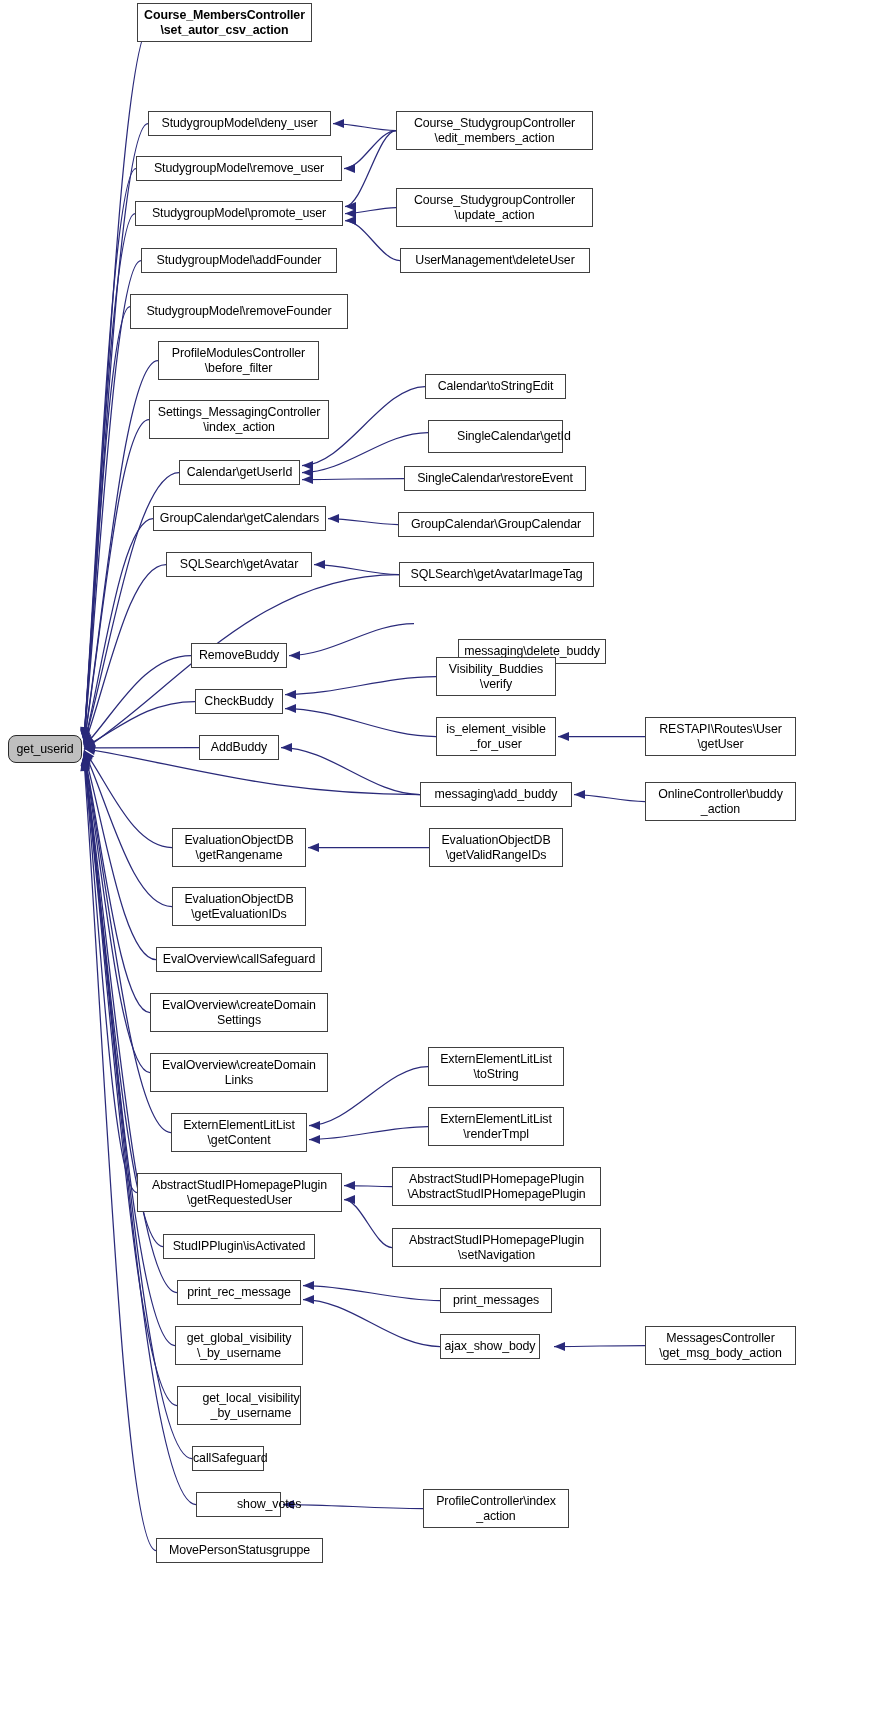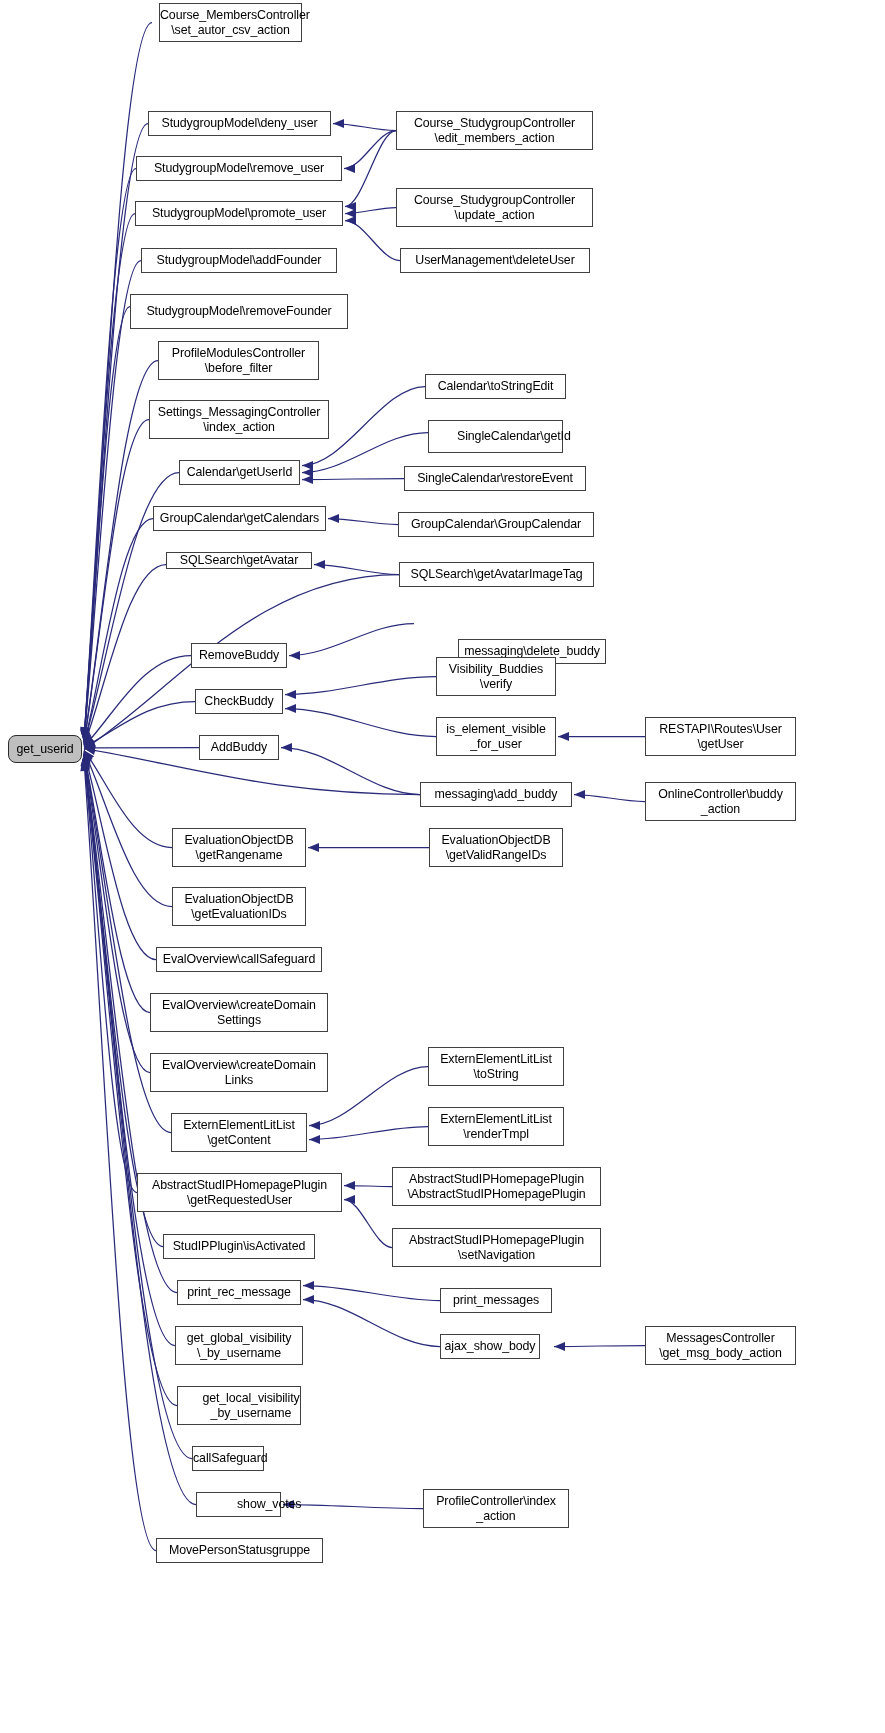--- a/index.html
+++ b/index.html
@@ -162,34 +162,34 @@
       <path d="M440,1300.5 C392.05,1300.5 350.95,1285.5 303,1285.5" stroke="#2a2a7a" stroke-width="1.25" fill="none"></path>
       <polygon points="303,1285.5 314,1280.9 314,1290.1" fill="#2a2a7a"></polygon>
       <path d="M440,1346.5 C392.05,1346.5 350.95,1299.5 303,1299.5" stroke="#2a2a7a" stroke-width="1.25" fill="none"></path>
       <polygon points="303,1299.5 314,1294.9 314,1304.1" fill="#2a2a7a"></polygon>
       <path d="M645,1345.5 C613.15,1345.5 585.85,1346.5 554,1346.5" stroke="#2a2a7a" stroke-width="1.25" fill="none"></path>
       <polygon points="554,1346.5 565,1341.9 565,1351.1" fill="#2a2a7a"></polygon>
       <path d="M423,1508.5 C374,1508.5 332,1504.5 283,1504.5" stroke="#2a2a7a" stroke-width="1.25" fill="none"></path>
       <polygon points="283,1504.5 294,1499.9 294,1509.1" fill="#2a2a7a"></polygon>
     </svg>
 <div class="node root" style="left: 8px; top: 735px; width: 74px; height: 28px;"><span class="node-label">get_userid</span></div>
-    <div class="node" style="left: 159px; top: 3px; width: 143px; height: 39px;"><span class="node-label">Course_MembersController
+    <div class="node" style="left: 137px; top: 3px; width: 175px; height: 39px; font-weight: bold;"><span class="node-label">Course_MembersController
 \set_autor_csv_action</span></div>
     <div class="node" style="left: 148px; top: 111px; width: 183px; height: 25px;"><span class="node-label">StudygroupModel\deny_user</span></div>
     <div class="node" style="left: 136px; top: 156px; width: 206px; height: 25px;"><span class="node-label">StudygroupModel\remove_user</span></div>
     <div class="node" style="left: 135px; top: 201px; width: 208px; height: 25px;"><span class="node-label">StudygroupModel\promote_user</span></div>
     <div class="node" style="left: 141px; top: 248px; width: 196px; height: 25px;"><span class="node-label">StudygroupModel\addFounder</span></div>
     <div class="node" style="left: 130px; top: 294px; width: 218px; height: 35px;"><span class="node-label">StudygroupModel\removeFounder</span></div>
     <div class="node" style="left: 158px; top: 341px; width: 161px; height: 39px;"><span class="node-label">ProfileModulesController
 \before_filter</span></div>
     <div class="node" style="left: 149px; top: 400px; width: 180px; height: 39px;"><span class="node-label">Settings_MessagingController
 \index_action</span></div>
     <div class="node" style="left: 179px; top: 460px; width: 121px; height: 25px;"><span class="node-label">Calendar\getUserId</span></div>
     <div class="node" style="left: 153px; top: 506px; width: 173px; height: 25px;"><span class="node-label">GroupCalendar\getCalendars</span></div>
-    <div class="node" style="left: 166px; top: 552px; width: 146px; height: 17px; justify-content: center;"><span class="node-label">SQLSearch\getAvatar</span></div>
+    <div class="node" style="left: 166px; top: 552px; width: 146px; height: 25px; justify-content: center;"><span class="node-label">SQLSearch\getAvatar</span></div>
     <div class="node" style="left: 191px; top: 643px; width: 96px; height: 25px;"><span class="node-label">RemoveBuddy</span></div>
     <div class="node" style="left: 195px; top: 689px; width: 88px; height: 25px;"><span class="node-label">CheckBuddy</span></div>
     <div class="node" style="left: 199px; top: 735px; width: 80px; height: 25px;"><span class="node-label">AddBuddy</span></div>
     <div class="node" style="left: 172px; top: 828px; width: 134px; height: 39px;"><span class="node-label">EvaluationObjectDB
 \getRangename</span></div>
     <div class="node" style="left: 172px; top: 887px; width: 134px; height: 39px;"><span class="node-label">EvaluationObjectDB
 \getEvaluationIDs</span></div>
     <div class="node" style="left: 156px; top: 947px; width: 166px; height: 25px;"><span class="node-label">EvalOverview\callSafeguard</span></div>
     <div class="node" style="left: 150px; top: 993px; width: 178px; height: 39px;"><span class="node-label">EvalOverview\createDomain
 Settings</span></div>

